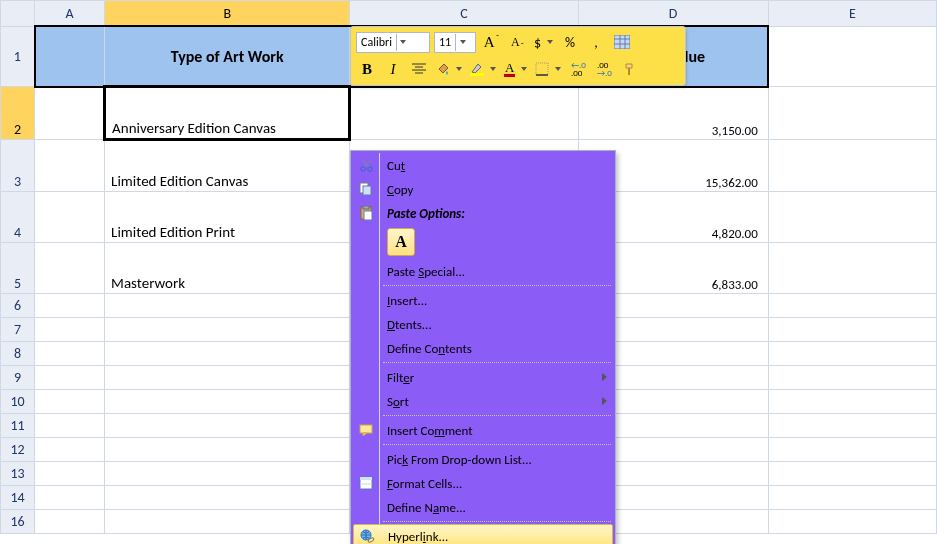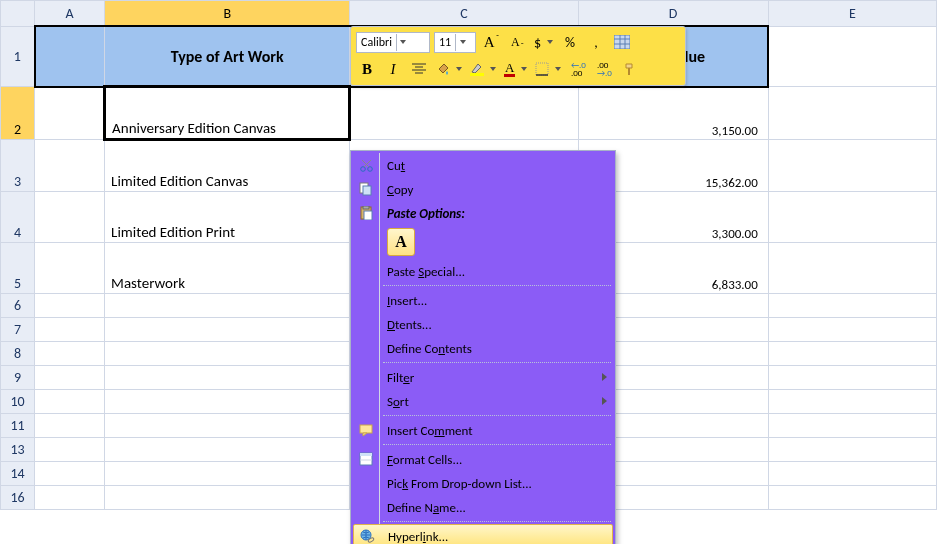--- a/index.html
+++ b/index.html
@@ -272,21 +272,21 @@
     <td class="name">Limited Edition Canvas</td>
     <td></td>
     <td class="val">15,362.00</td>
     <td></td>
   </tr>
   <tr class="big">
     <td class="row-head">4</td>
     <td></td>
     <td class="name">Limited Edition Print</td>
     <td></td>
-    <td class="val">3,300.00</td>
+    <td class="val">4,820.00</td>
     <td></td>
   </tr>
   <tr class="big">
     <td class="row-head">5</td>
     <td></td>
     <td class="name">Masterwork</td>
     <td></td>
     <td class="val">6,833.00</td>
     <td></td>
   </tr>
@@ -326,20 +326,28 @@
   <tr class="small">
         <td class="row-head">10</td>
         <td></td>
         <td></td>
         <td></td>
         <td></td>
         <td></td>
       </tr>
   <tr class="small">
         <td class="row-head">11</td>
+        <td></td>
+        <td></td>
+        <td></td>
+        <td></td>
+        <td></td>
+      </tr>
+  <tr class="small">
+        <td class="row-head">12</td>
         <td></td>
         <td></td>
         <td></td>
         <td></td>
         <td></td>
       </tr>
   <tr class="small">
         <td class="row-head">13</td>
         <td></td>
         <td></td>
@@ -558,31 +566,31 @@
           <rect x="1" y="2" width="12" height="8" fill="#ffe79a" stroke="#caa64a"></rect>
           <polygon points="4,10 4,13 8,10" fill="#ffe79a" stroke="#caa64a"></polygon>
         </svg>
     </span>
     <span><span>Insert Co</span><span class="u">m</span><span>ment</span></span>
   </div>
 
   <div class="divider"></div>
 
   <div class="mi">
+    <span><span>Pic</span><span class="u">k</span><span> From Drop-down List...</span></span>
+  </div>
+  <div class="mi">
     <span class="icon">
       <svg width="14" height="14">
           <rect x="1" y="1" width="12" height="12" fill="#fff" stroke="#5b7fb4"></rect>
           <rect x="1" y="1" width="12" height="3" fill="#cfe2f7"></rect>
           <line x1="1" y1="8" x2="13" y2="8" stroke="#cfd6e5"></line>
         </svg>
     </span>
     <span><span class="u">F</span><span>ormat Cells...</span></span>
-  </div>
-  <div class="mi">
-    <span><span>Pic</span><span class="u">k</span><span> From Drop-down List...</span></span>
   </div>
   <div class="mi">
     <span><span>Define N</span><span class="u">a</span><span>me...</span></span>
   </div>
 
   <div class="divider"></div>
 
   <div class="mi hover">
     <span class="icon">
       <svg width="16" height="16">

